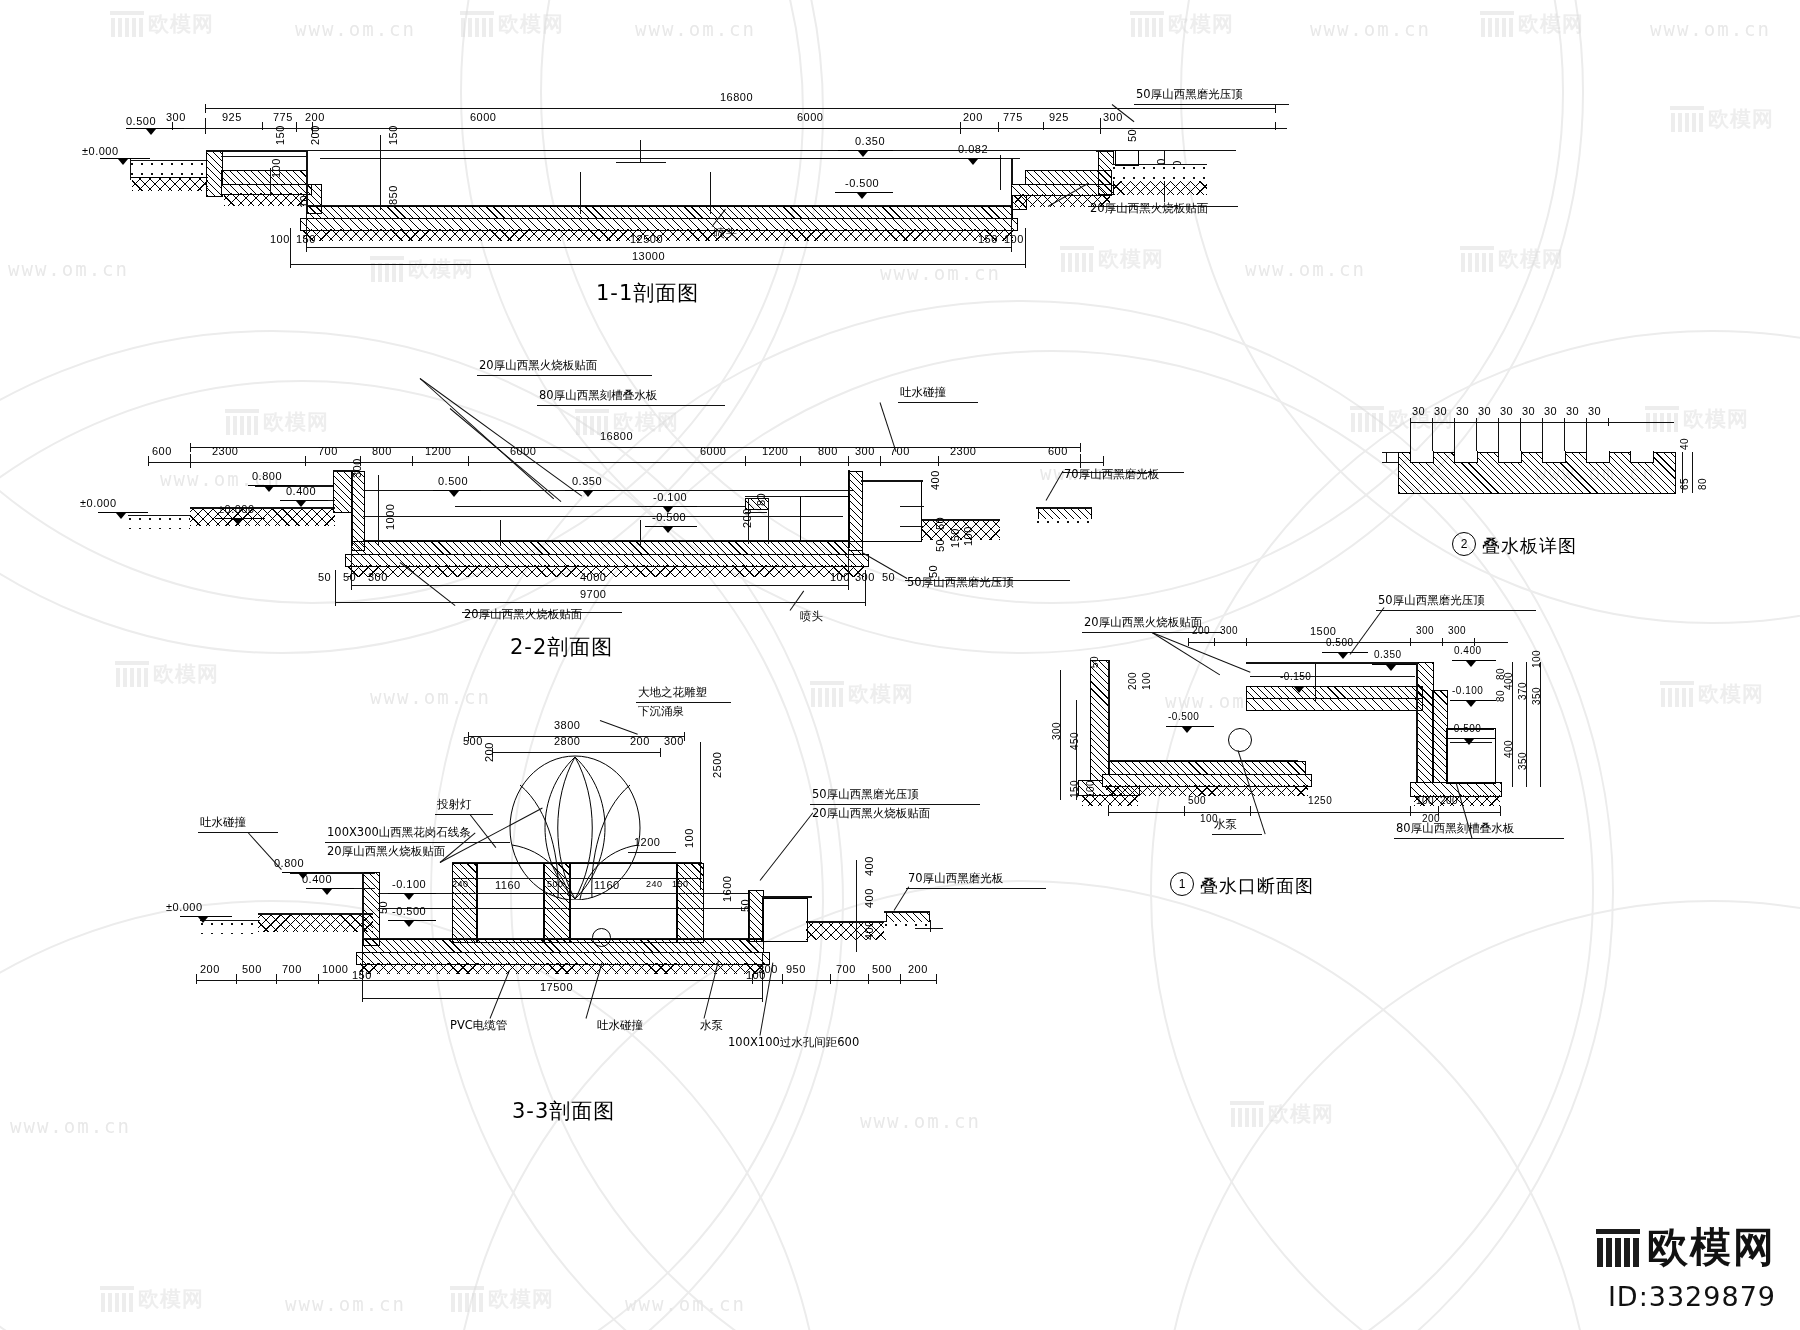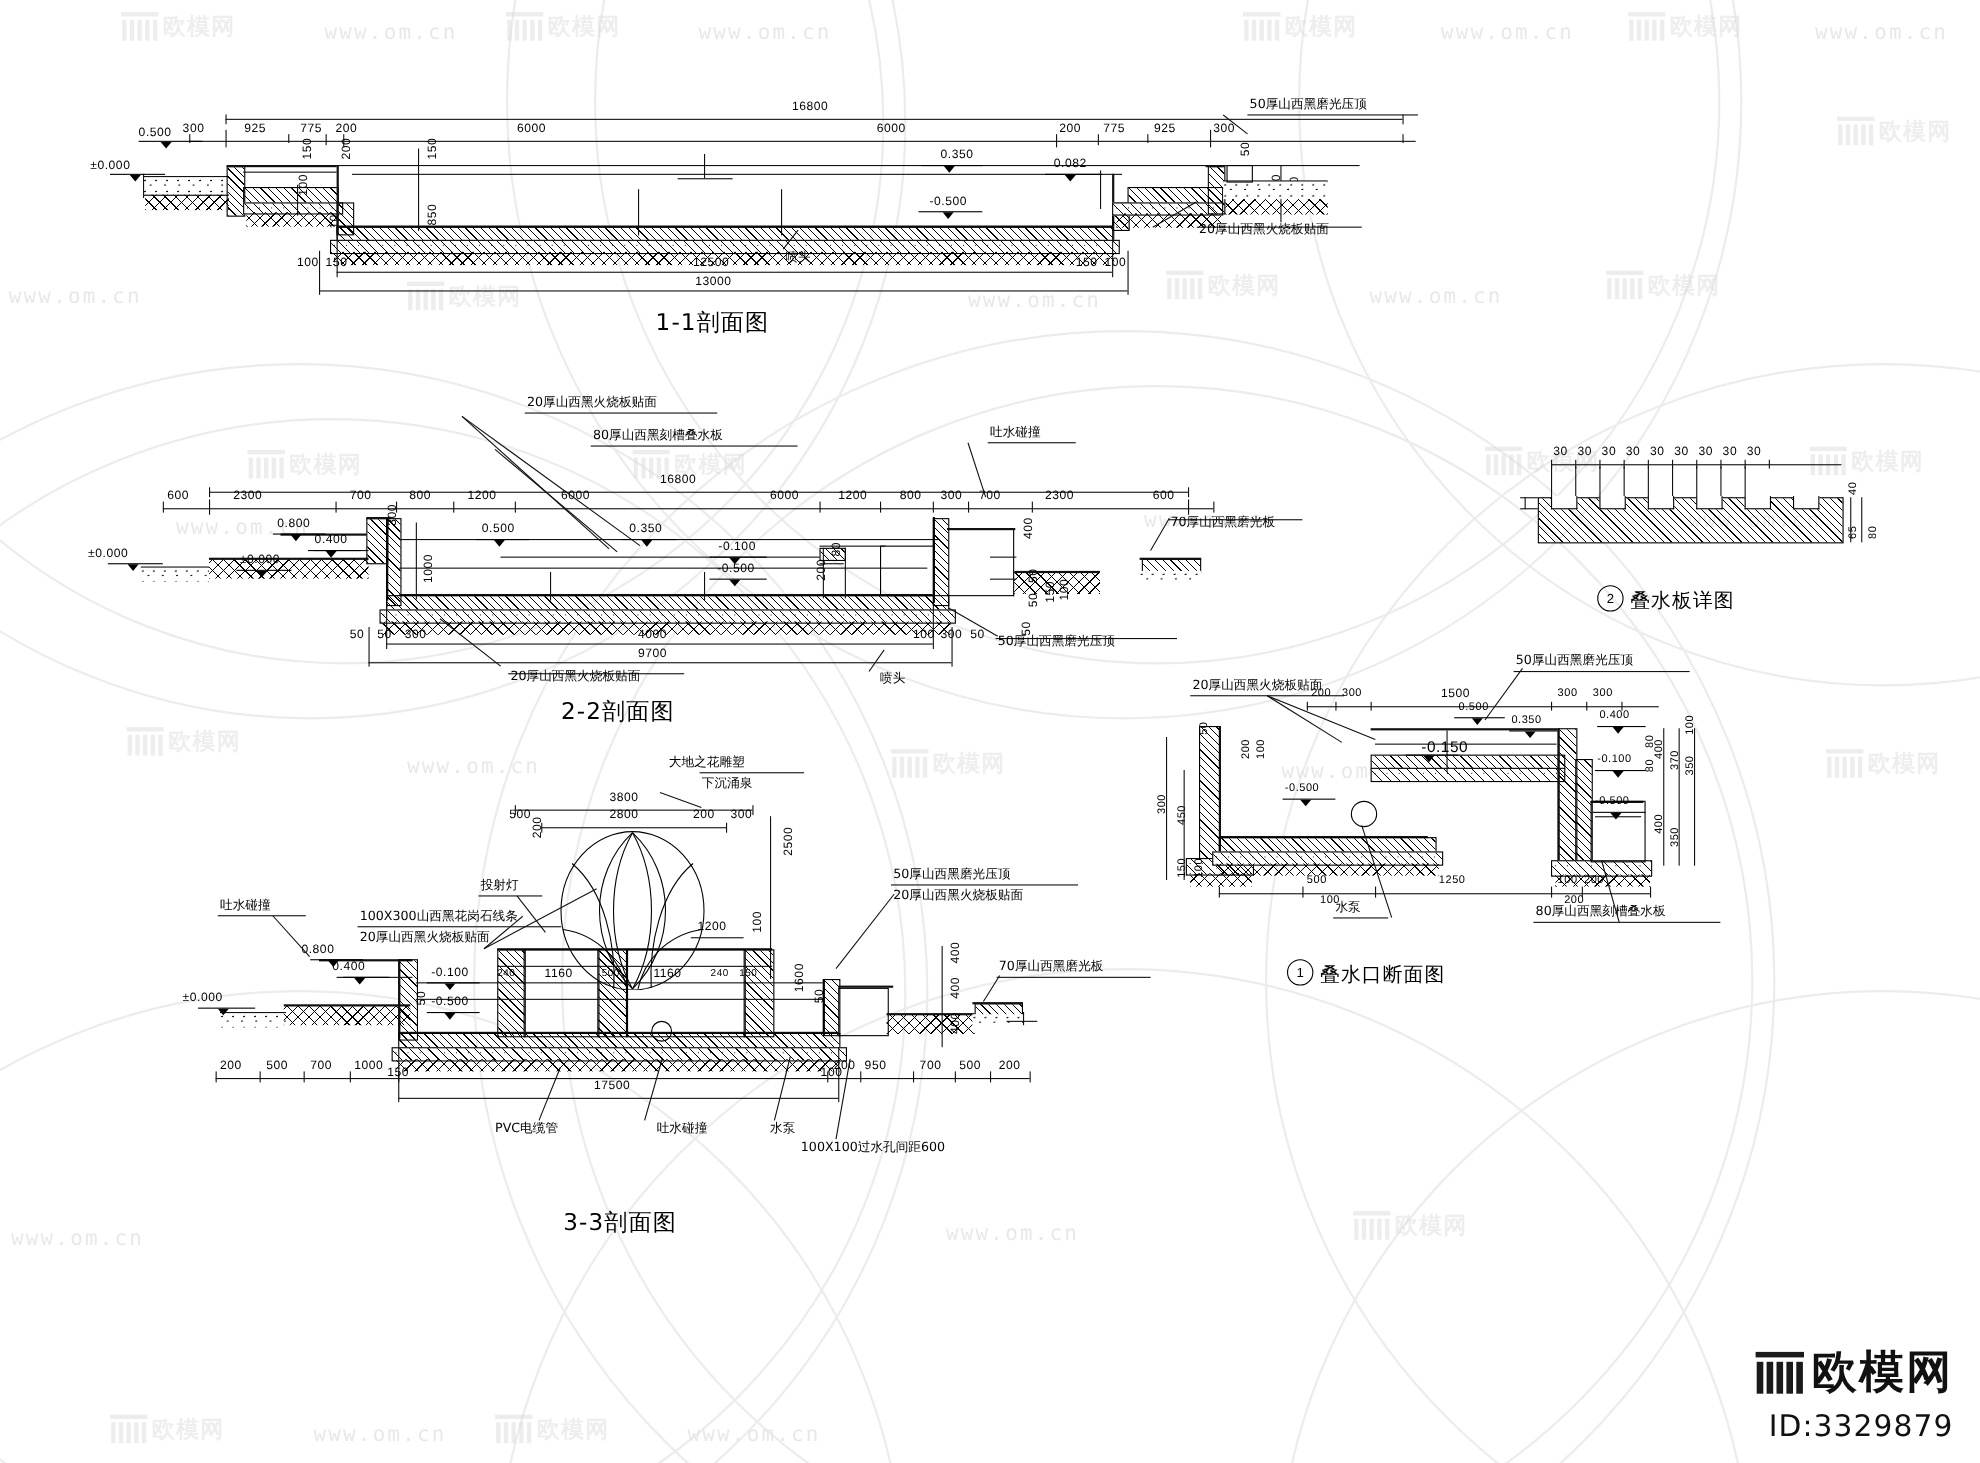--- a/index.html
+++ b/index.html
@@ -570,21 +570,21 @@
 
     <div class="t tcn" style="left:800px;top:281px;">喷头</div>
     <div class="ln" style="left:790px;top:280px;width:24px;height:1px;transform:rotate(-55deg);transform-origin:left center;"></div>
 
     <div class="title" style="left:510px;top:303px;">2-2剖面图</div>
   </div>
 
   <div class="dwg" id="sec33" style="left:0;top:680px;width:1100px;height:470px;">
 
     <div class="ln hln" style="left:636px;top:22px;width:95px;"></div>
-    <div class="t tcn" style="left:608px;top:7px;">大地之花雕塑</div>
+    <div class="t tcn" style="left:638px;top:7px;">大地之花雕塑</div>
     <div class="t tcn" style="left:638px;top:26px;">下沉涌泉</div>
     <div class="ln" style="left:600px;top:40px;width:40px;height:1px;transform:rotate(20deg);transform-origin:left center;"></div>
 
     <div class="ln hln" style="left:468px;top:56px;width:216px;"></div>
     <div class="ln vln" style="left:468px;top:52px;height:9px;"></div>
     <div class="ln vln" style="left:684px;top:52px;height:9px;"></div>
     <div class="t tnum" style="left:554px;top:40px;">3800</div>
     <div class="ln hln" style="left:492px;top:72px;width:168px;"></div>
     <div class="ln vln" style="left:492px;top:68px;height:9px;"></div>
     <div class="ln vln" style="left:660px;top:68px;height:9px;"></div>
@@ -905,21 +905,21 @@
     <div class="wlev" style="left:352px;top:70px;width:44px;">
       <div class="bar" style="width:44px;"></div>
         <div class="tri" style="left:14px;top:1px;"></div>
     </div>
     <div class="t tnum" style="left:354px;top:56px;font-size:10px;">0.400</div>
 
     <div class="wlev" style="left:178px;top:96px;width:48px;">
       <div class="bar" style="width:48px;"></div>
         <div class="tri" style="left:16px;top:1px;"></div>
     </div>
-    <div class="t tnum" style="left:180px;top:82px;font-size:14px;margin-left:12px;">-0.150</div>
+    <div class="t tnum" style="left:180px;top:82px;font-size:10px;">-0.150</div>
 
     <div class="wlev" style="left:350px;top:110px;width:46px;">
       <div class="bar" style="width:46px;"></div>
         <div class="tri" style="left:16px;top:1px;"></div>
     </div>
     <div class="t tnum" style="left:352px;top:96px;font-size:10px;">-0.100</div>
 
     <div class="wlev" style="left:66px;top:136px;width:48px;">
       <div class="bar" style="width:48px;"></div>
         <div class="tri" style="left:16px;top:1px;"></div>

